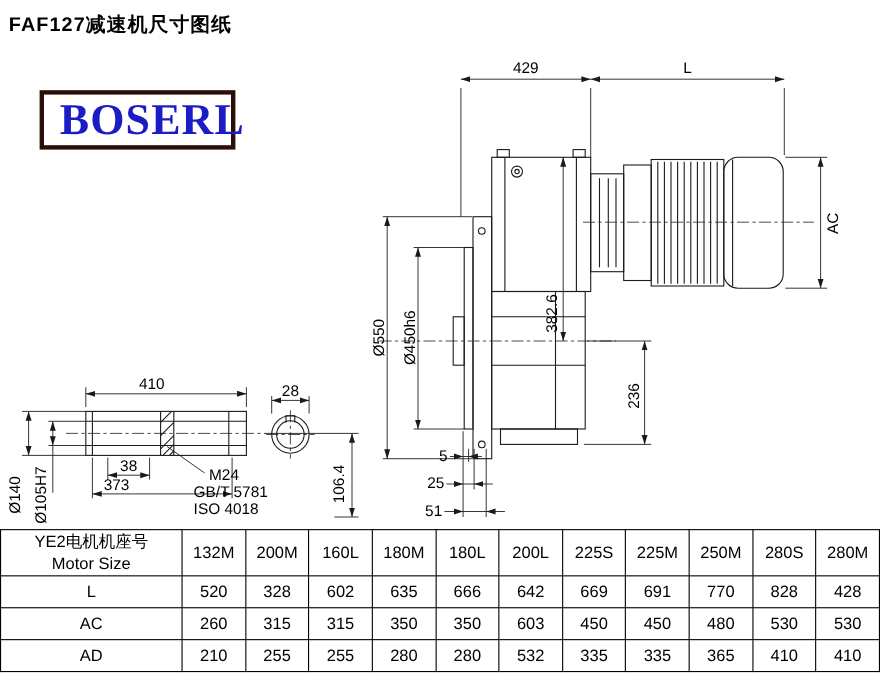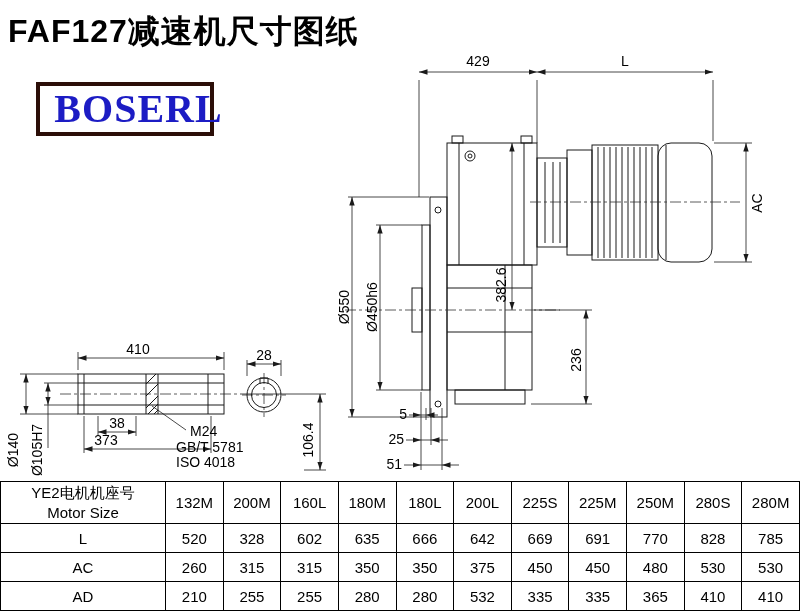--- a/index.html
+++ b/index.html
@@ -1,19 +1,19 @@
 <!DOCTYPE html>
 <html><head>
 <meta charset="utf-8">
 <style>
   * { margin:0; padding:0; box-sizing:border-box; }
   html,body { width:800px; height:614px; background:#fff; overflow:hidden; }
   body { position:relative; font-family:"Liberation Sans","DejaVu Sans",sans-serif; color:#000; }
 
-  .title { position:absolute; left:8px; top:10px; font-size:32px; font-weight:bold;
+  .title { position:absolute; left:8px; top:10px; font-size:18px; font-weight:bold;
            letter-spacing:1px; white-space:nowrap; }
 
   .logo { position:absolute; left:36px; top:82px; width:178px; height:54px;
           border:4px solid #2b0e08; background:#fff; display:flex;
           align-items:center; justify-content:center;padding-left:27px; }
   .logo span { font-family:"Liberation Serif","DejaVu Serif",serif; font-size:40px;
                font-weight:bold; color:#1c1cc4; letter-spacing:1px; line-height:1; }
 
   svg.drawing { position:absolute; left:0; top:0; }
   svg.drawing text { font-family:"Liberation Sans","DejaVu Sans",sans-serif;
@@ -252,30 +252,30 @@
       <td>520</td>
       <td>328</td>
       <td>602</td>
       <td>635</td>
       <td>666</td>
       <td>642</td>
       <td>669</td>
       <td>691</td>
       <td>770</td>
       <td>828</td>
-      <td>785</td>
+      <td>428</td>
     </tr>
     <tr class="datarow">
       <td>AC</td>
       <td>260</td>
       <td>315</td>
       <td>315</td>
       <td>350</td>
       <td>350</td>
-      <td>375</td>
+      <td>603</td>
       <td>450</td>
       <td>450</td>
       <td>480</td>
       <td>530</td>
       <td>530</td>
     </tr>
     <tr class="datarow">
       <td>AD</td>
       <td>210</td>
       <td>255</td>

